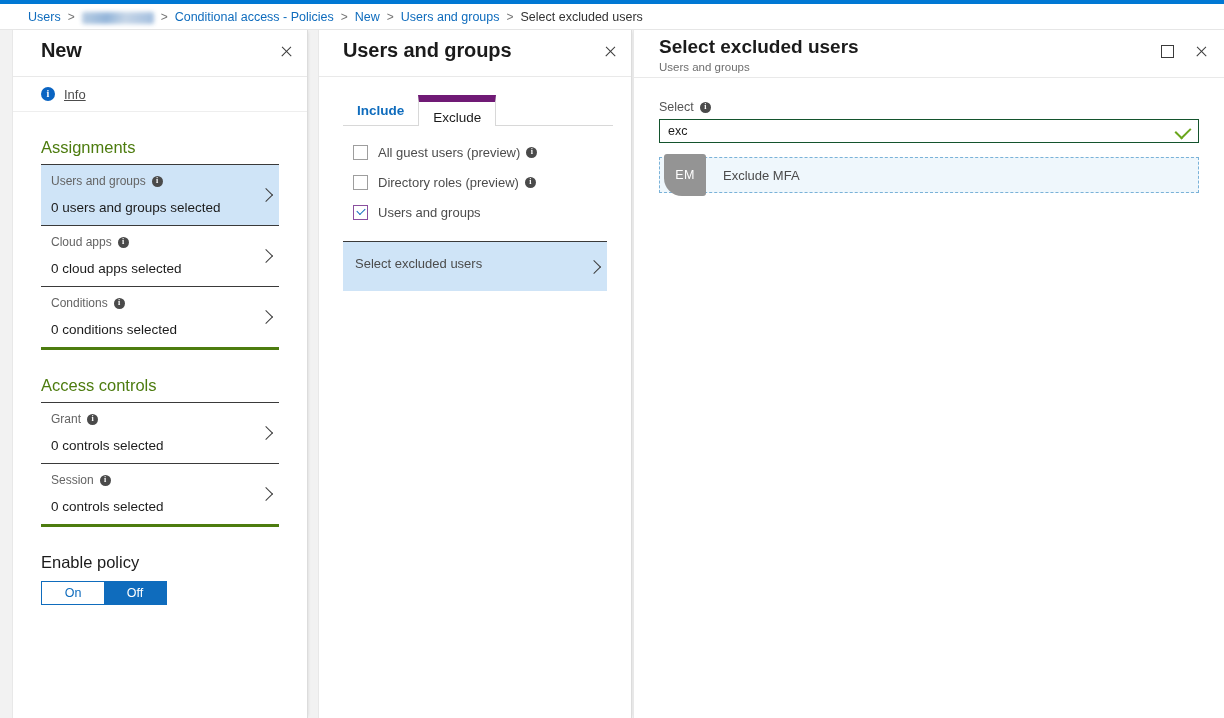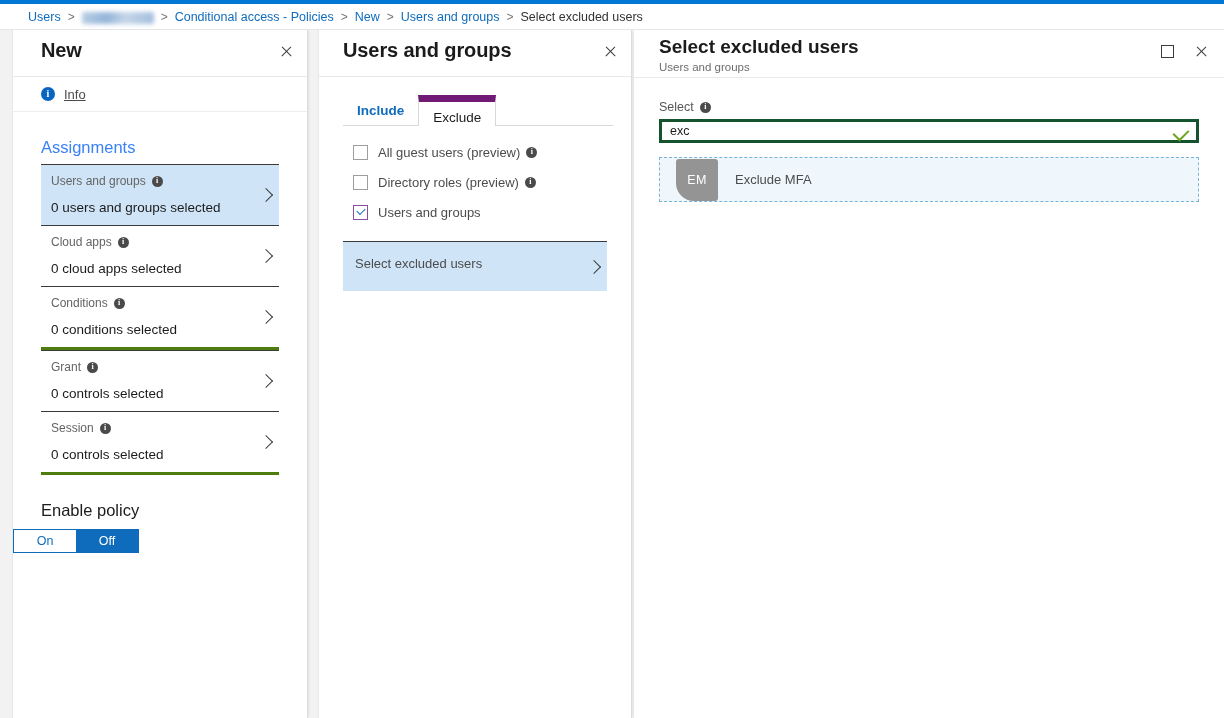--- a/index.html
+++ b/index.html
@@ -73,21 +73,21 @@
     position:relative;height:23px;border:1px solid #8a4f9e;background:#ffffff;
     display:flex;align-items:center;padding:0 24px 0 7px;box-sizing:border-box;
     font-size:12.5px;color:#1b1b1b;cursor:text;width:266px;
   }
   .okcheck{
     position:absolute;right:6px;top:3px;width:12px;height:8px;
     border-left:2px solid #6aa61c;border-bottom:2px solid #6aa61c;transform:rotate(-45deg);
   }
 
   .sect-title{
-    font-size:16.5px;color:#3b82f6;font-weight:400;margin:26px 0 7px 28px;
+    font-size:16.5px;color:#4d7c0f;font-weight:400;margin:26px 0 7px 28px;
   }
   .opt-list{margin:0 28px;}
   .opt-row{
     position:relative;border-top:1px solid #3a3a3a;
     padding:9px 30px 10px 10px;cursor:pointer;box-sizing:border-box;
   }
   .opt-row.last{border-bottom:3px solid #4d7c0f;}
   .opt-row.sel{background:#cfe4f7;}
   .opt-top{font-size:12px;color:#646464;display:flex;align-items:center;}
   .opt-bot{font-size:13.5px;color:#1b1b1b;margin-top:12px;}
@@ -95,21 +95,21 @@
     display:inline-flex;width:11px;height:11px;border-radius:50%;background:#4a4a4a;color:#ffffff;
     font-size:8px;font-weight:700;font-family:"Liberation Serif", serif;
     align-items:center;justify-content:center;line-height:1;margin-left:6px;
   }
   .chev{
     position:absolute;right:8px;top:50%;transform:translateY(-50%) rotate(45deg);
     width:9px;height:9px;border-top:1.5px solid #3d3d3d;border-right:1.5px solid #3d3d3d;
   }
 
   .enable-title{font-size:16.5px;color:#1b1b1b;margin:26px 0 9px 28px;}
-  .seg{display:flex;width:126px;height:24px;border:1px solid #0f6cbd;box-sizing:border-box;}
+  .seg{display:flex;margin-left:28px;width:126px;height:24px;border:1px solid #0f6cbd;box-sizing:border-box;}
   .seg-btn{
     flex:1;display:flex;align-items:center;justify-content:center;font-size:12.5px;cursor:pointer;
     background:#ffffff;color:#0f6cbd;
   }
   .seg-btn.active{background:#0f6cbd;color:#ffffff;}
 
   
   .pivot{position:relative;margin:18px 0 0 24px;height:31px;}
   .pivot-strip{position:absolute;left:0;top:30px;width:270px;height:1px;background:#d8d8d8;}
   .pivot-tab{
@@ -137,27 +137,27 @@
   .mid-action{
     position:relative;margin:14px 24px 0 24px;border-top:1px solid #3a3a3a;
     background:#cfe4f7;height:50px;cursor:pointer;box-sizing:border-box;
   }
   .mid-action-txt{position:absolute;left:12px;top:14px;font-size:13px;color:#4c4c4c;}
 
   
   .r-body{padding:22px 25px 0 25px;}
   .r-label{font-size:12.5px;color:#555555;display:flex;align-items:center;margin-bottom:5px;}
   .searchbox{
-    position:relative;height:24px;border:3px solid #14532d;background:#ffffff;
+    position:relative;height:24px;border:1px solid #14532d;background:#ffffff;
     display:flex;align-items:center;padding:0 12px 0 8px;box-sizing:border-box;
     font-size:12.5px;color:#1b1b1b;cursor:text;
   }
   .result-item{
-    margin-top:14px;height:45px;border:1px dashed #7ab2d8;background:#eff7fc;
-    display:flex;align-items:center;padding:0 16px;box-sizing:border-box;cursor:pointer;
+    margin-top:14px;height:36px;border:1px dashed #7ab2d8;background:#eff7fc;
+    display:flex;align-items:center;padding:0 4px;box-sizing:border-box;cursor:pointer;
   }
   .avatar{
     width:42px;height:42px;flex:none;display:flex;align-items:center;justify-content:center;
     color:#ffffff;font-size:12.5px;letter-spacing:.3px;
     border-radius:3px 3px 3px 18px;
   }
   .avatar.gray{background:#949494;}
   .result-name{margin-left:17px;font-size:13px;color:#4c4c4c;}
 
   .sel-members{position:absolute;left:658px;top:485px;right:32px;}
@@ -219,20 +219,21 @@
       <div class="opt-row last">
         <div class="opt-top">
           <span>Conditions</span>
           <span class="iinfo">i</span>
         </div>
         <div class="opt-bot">0 conditions selected</div>
         <span class="chev"></span>
       </div>
     </div>
 
+    <div class="sect-title">Access controls</div>
     <div class="opt-list">
       <div class="opt-row">
         <div class="opt-top">
           <span>Grant</span>
           <span class="iinfo">i</span>
         </div>
         <div class="opt-bot">0 controls selected</div>
         <span class="chev"></span>
       </div>
       <div class="opt-row last">

